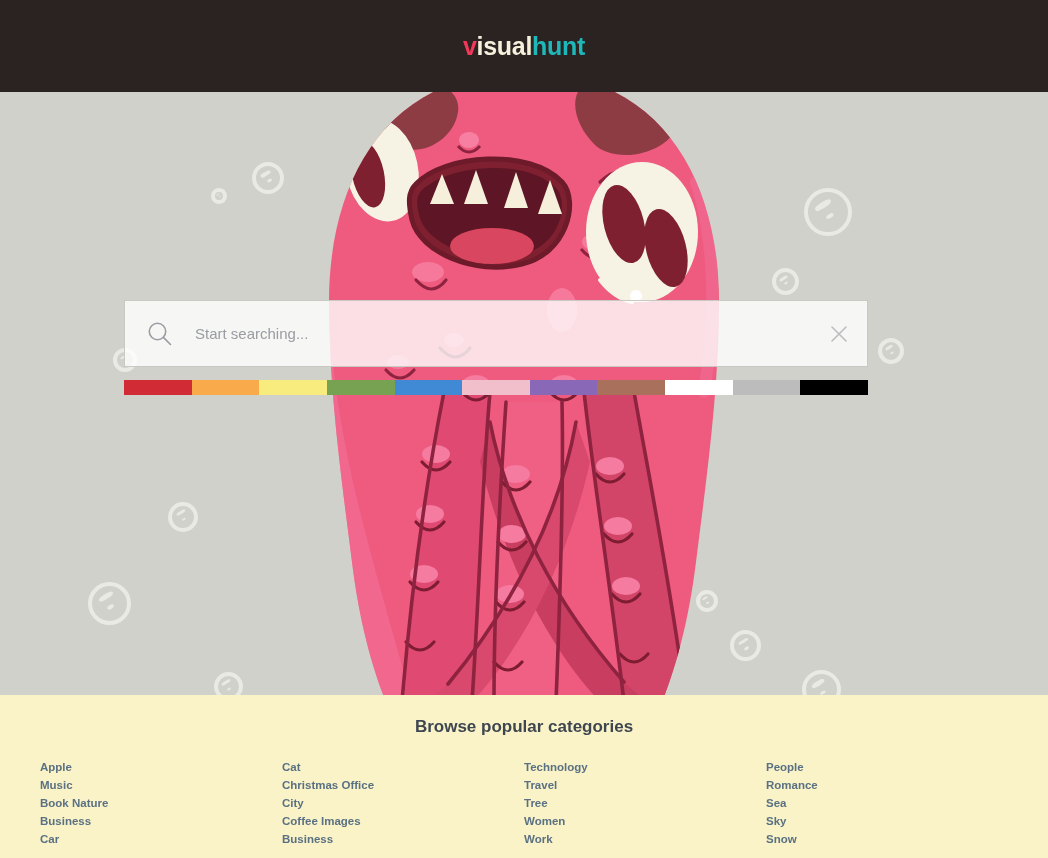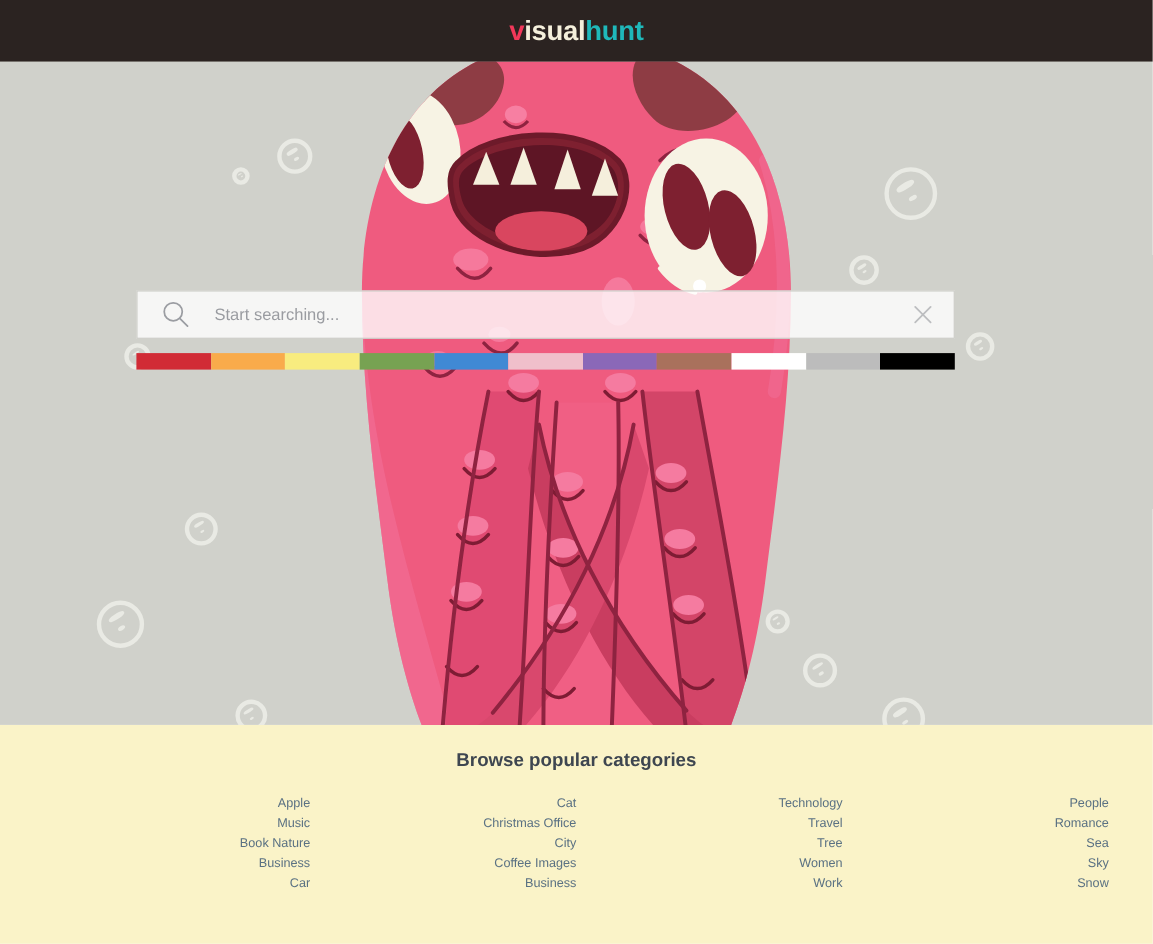--- a/index.html
+++ b/index.html
@@ -4,21 +4,21 @@
 <style>
   * { margin:0; padding:0; box-sizing:border-box; }
   html, body {
     width:1048px; height:858px;
     font-family:"Liberation Sans", sans-serif;
     background:#fbfbf4; overflow:hidden;
   }
 
   
   .header{
-    height:56px; background:#2b2321;
+    height:92px; background:#2b2321;
     display:flex; align-items:center; justify-content:center;
     position:relative; z-index:40;
   }
   .logo{ font-size:25px; font-weight:bold; letter-spacing:-0.3px; user-select:none; }
   .logo .v{ color:#f2385a; }
   .logo .isual{ color:#f5f0dc; }
   .logo .hunt{ color:#1fb8ba; }
 
   
   .hero{
@@ -46,21 +46,21 @@
     position:absolute; left:50%; transform:translateX(-50%);
     top:-30px; width:460px; height:640px;
   }
   .m-svg{ display:block; width:100%; height:100%; }
 
   
   .search-wrap{
     position:absolute; left:124px; top:208px; width:744px; z-index:20;
   }
   .search-box{
-    height:44px; background:rgba(255,255,255,.80);
+    height:67px; background:rgba(255,255,255,.80);
     border:1px solid #c8c9c3;
     display:flex; align-items:center; padding:0 18px 0 22px;
   }
   .search-icon{ width:26px; height:26px; flex:0 0 26px; }
   .search-input{
     flex:1; border:none; outline:none; background:transparent;
     font-family:"Liberation Sans", sans-serif;
     font-size:15px; color:#6f7177; padding-left:22px;
   }
   .search-input::placeholder{ color:#9a9ca1; }
@@ -74,21 +74,21 @@
     height:205px; background:#faf3c8; padding-top:22px;
   }
   .cat-title{
     text-align:center; color:#3e4650; font-size:17px; font-weight:bold;
     margin-bottom:21px;
   }
   .cat-grid{
     display:flex; justify-content:center; gap:0;
     padding:0 40px;
   }
-  .cat-col{ flex:1 1 0; text-align:right; }
+  .cat-col{ flex:1 1 0; text-align:left;font-weight:bold; }
   .cat-link{
     display:block; color:#5a7183; font-size:11.5px;
     line-height:18px; text-decoration:none; cursor:pointer;
   }
 </style>
 </head>
 <body>
 
 <div class="header">
   <div class="logo">

